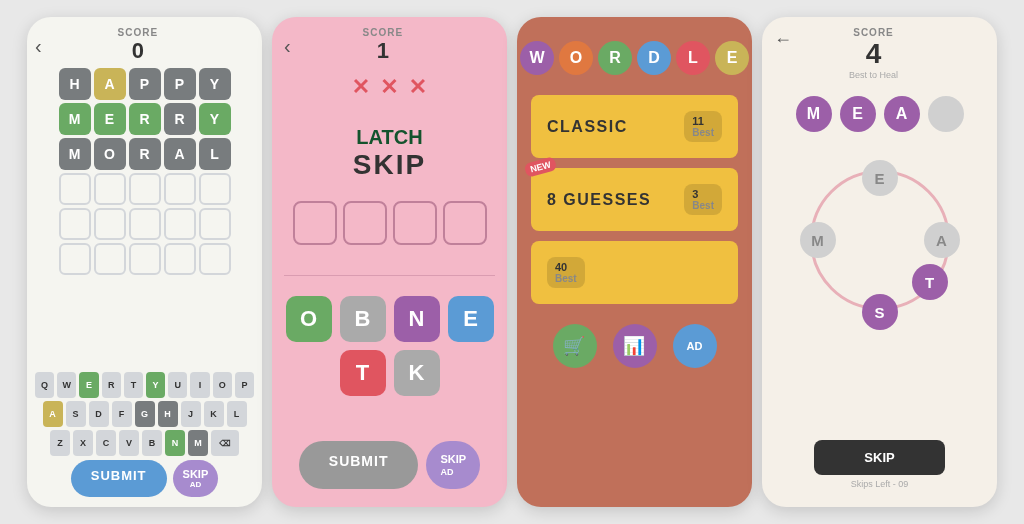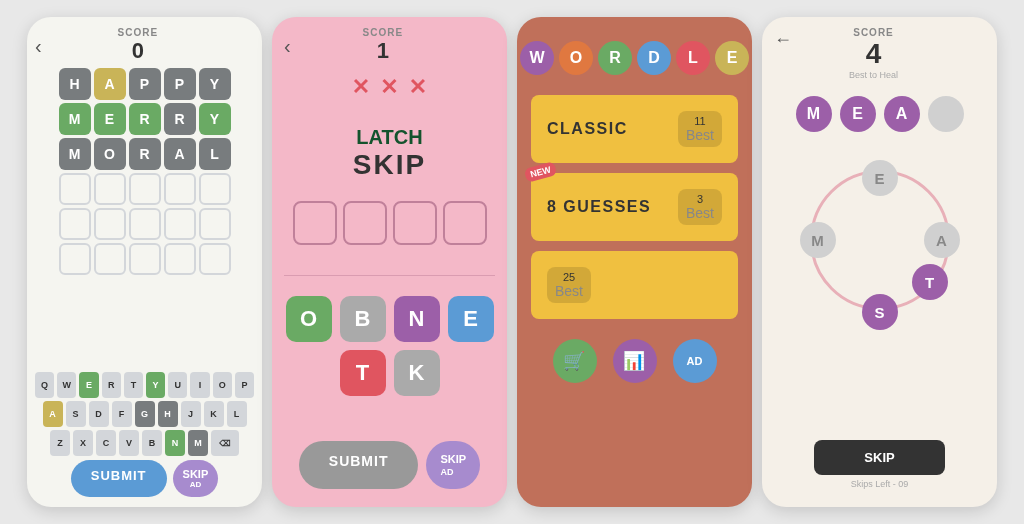--- a/index.html
+++ b/index.html
@@ -314,26 +314,26 @@
       font-size: 16px;
       font-weight: 900;
       color: #333;
       letter-spacing: 1.5px;
     }
     .menu-btn-badge {
       background: #f0c040;
       border-radius: 8px;
       padding: 4px 8px;
       font-size: 11px;
-      font-weight: normal;
+      font-weight: bold;
       color: #333;
-      text-align: center;
+      text-align: left;
     }
     .menu-btn-badge .best-label {
-      font-size: 14px;
+      font-size: 10px;
       display: block;
       color: #888;
     }
     .new-badge {
       position: absolute;
       top: -8px;
       left: -6px;
       background: #e05560;
       color: white;
       font-size: 9px;
@@ -643,21 +643,21 @@
         <span class="new-badge">NEW</span>
         <span class="menu-btn-label">8 GUESSES</span>
         <div class="menu-btn-badge" style="background:rgba(0,0,0,0.12);">
           <span>3</span>
           <span class="best-label">Best</span>
         </div>
       </div>
 
       <div class="menu-btn menu-btn-yellow">
         <div class="menu-btn-badge" style="background:rgba(0,0,0,0.12);">
-          <span>25</span>
+          <span>40</span>
           <span class="best-label">Best</span>
         </div>
       </div>
 
       <div class="bottom-icons">
         <div class="bottom-icon-circle bic-green">🛒</div>
         <div class="bottom-icon-circle bic-purple">📊</div>
         <div class="bottom-icon-circle bic-blue" style="font-size:11px; font-weight:bold; color:white; background:#5b9bd5;">AD</div>
       </div>
     </div>

